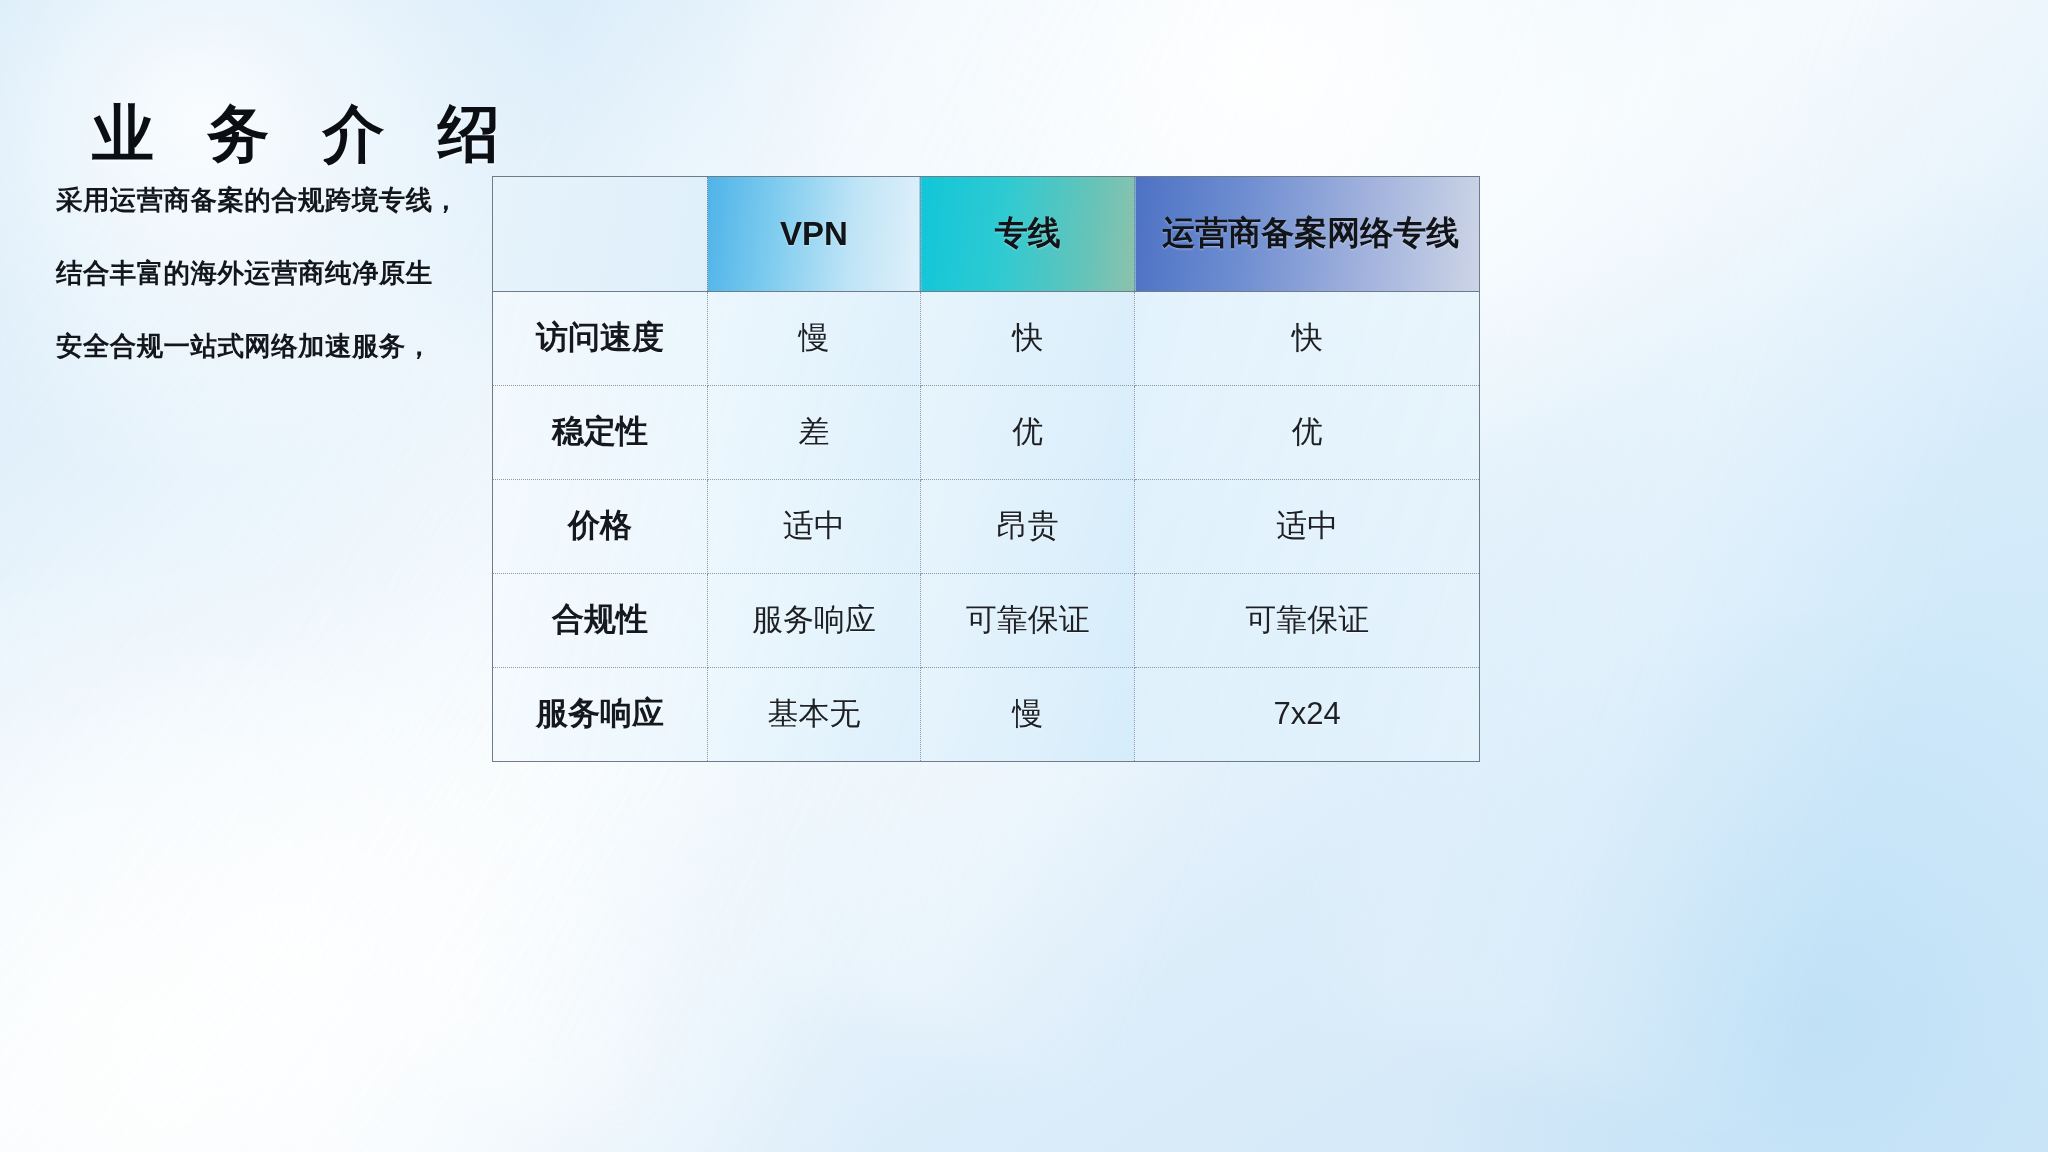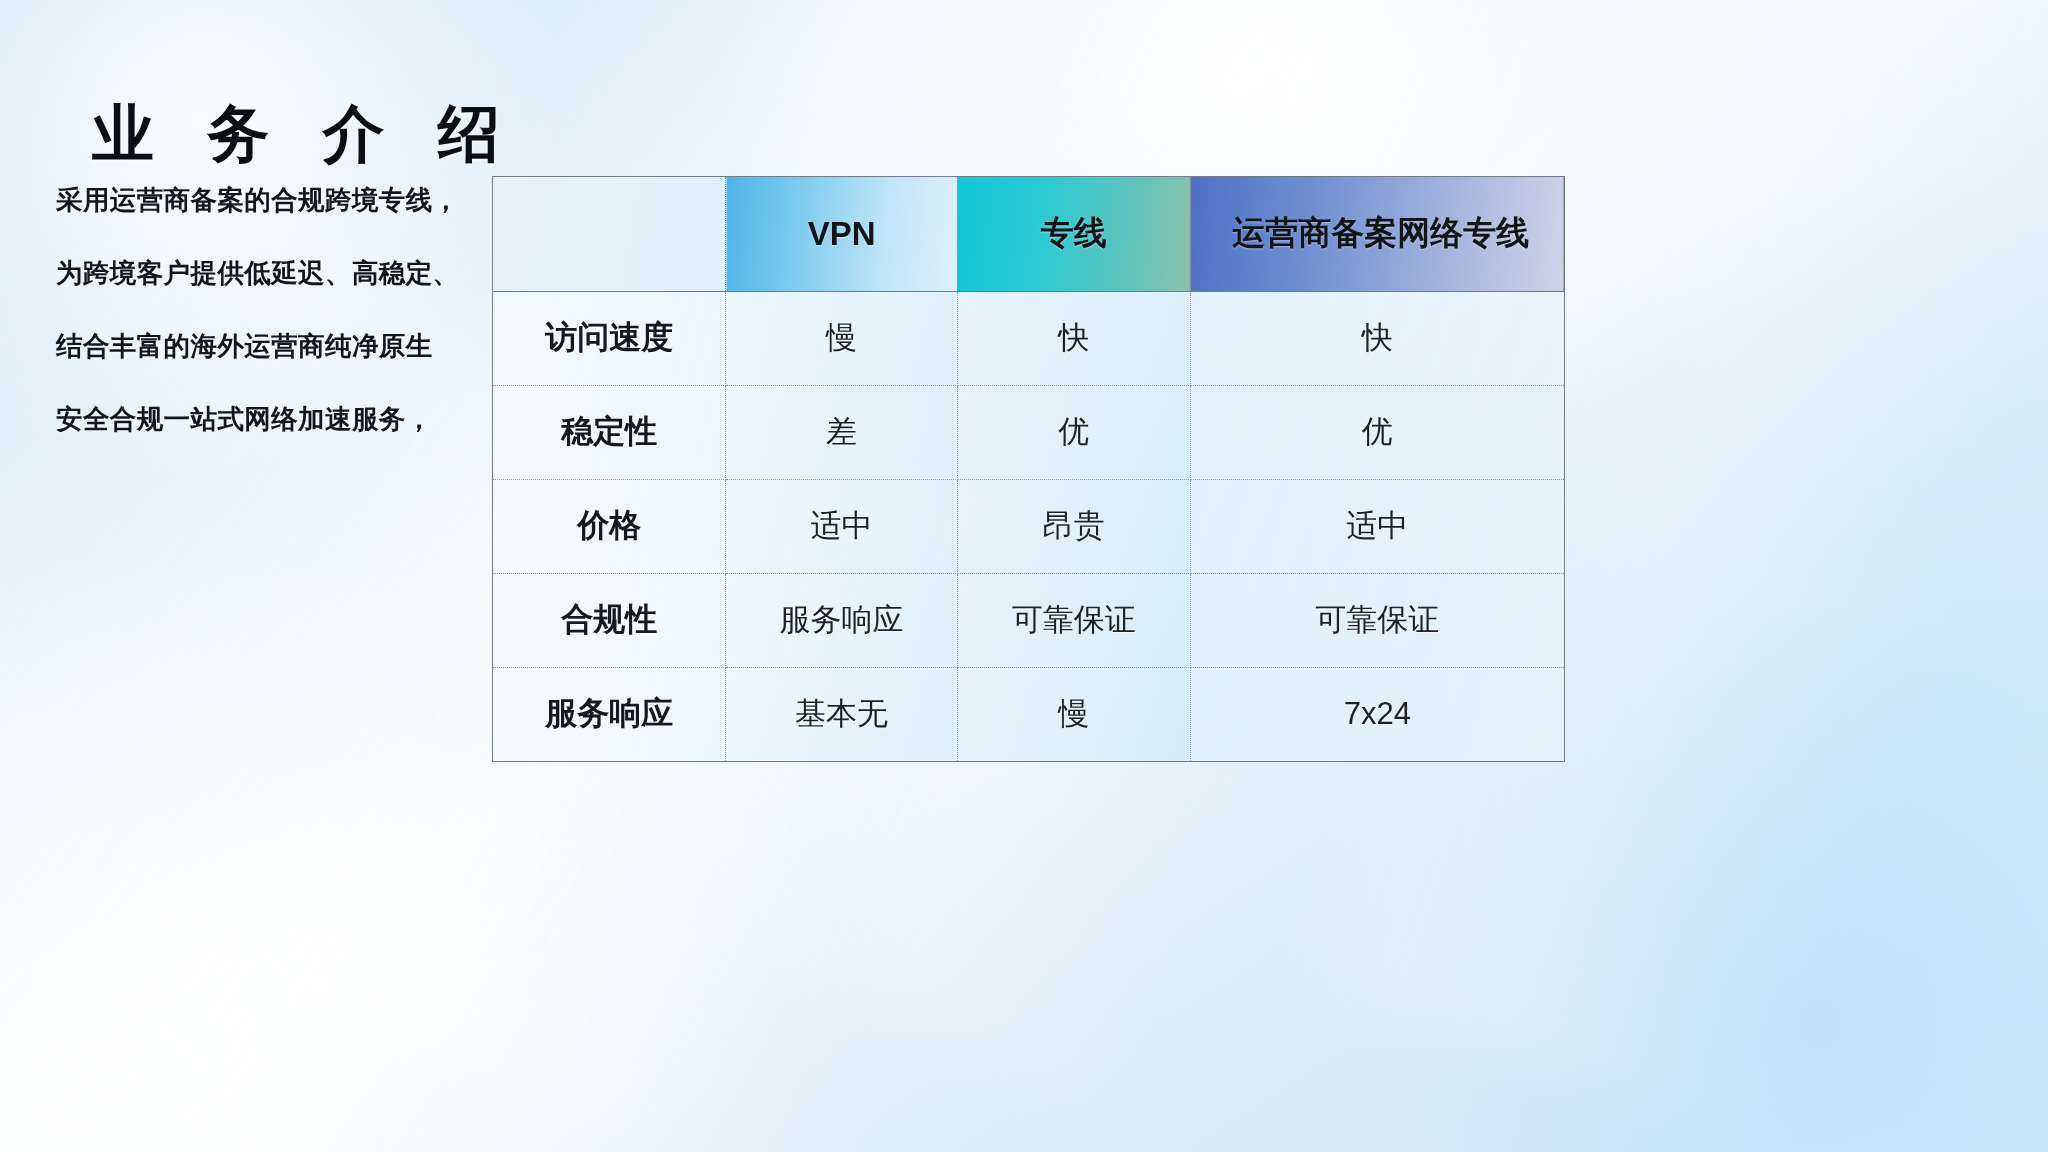--- a/index.html
+++ b/index.html
@@ -83,21 +83,21 @@
     line-height: 73px;
     letter-spacing: 0.4px;
     text-shadow: 0 1px 2px rgba(255,255,255,0.55);
   }
 
   
   #table-wrap {
     position: absolute;
     left: 492px;
     top: 176px;
-    width: 1073px;
+    width: 988px;
     border: 1.5px solid #6f7b88;
     box-sizing: border-box;
     background: rgba(255,255,255,0.10);
   }
   table.cmp {
     width: 100%;
     border-collapse: collapse;
     table-layout: fixed;
   }
   table.cmp col.c0 { width: 213px; }
@@ -174,21 +174,20 @@
   <div class="corner-glow br"></div>
   <div class="streak s1"></div>
   <div class="streak s2"></div>
   <div class="streak s3"></div>
   <div class="streak s4"></div>
 
   <h1 id="title">业 务 介 绍</h1>
 
   <div id="intro">
     <div>采用运营商备案的合规跨境专线，</div>
-    <div>为跨境客户提供低延迟、高稳定、</div>
     <div>结合丰富的海外运营商纯净原生</div>
     <div>安全合规一站式网络加速服务，</div>
   </div>
 
   <div id="table-wrap">
     <table class="cmp">
       <colgroup>
         <col class="c0">
           <col class="c1">
           <col class="c2">

